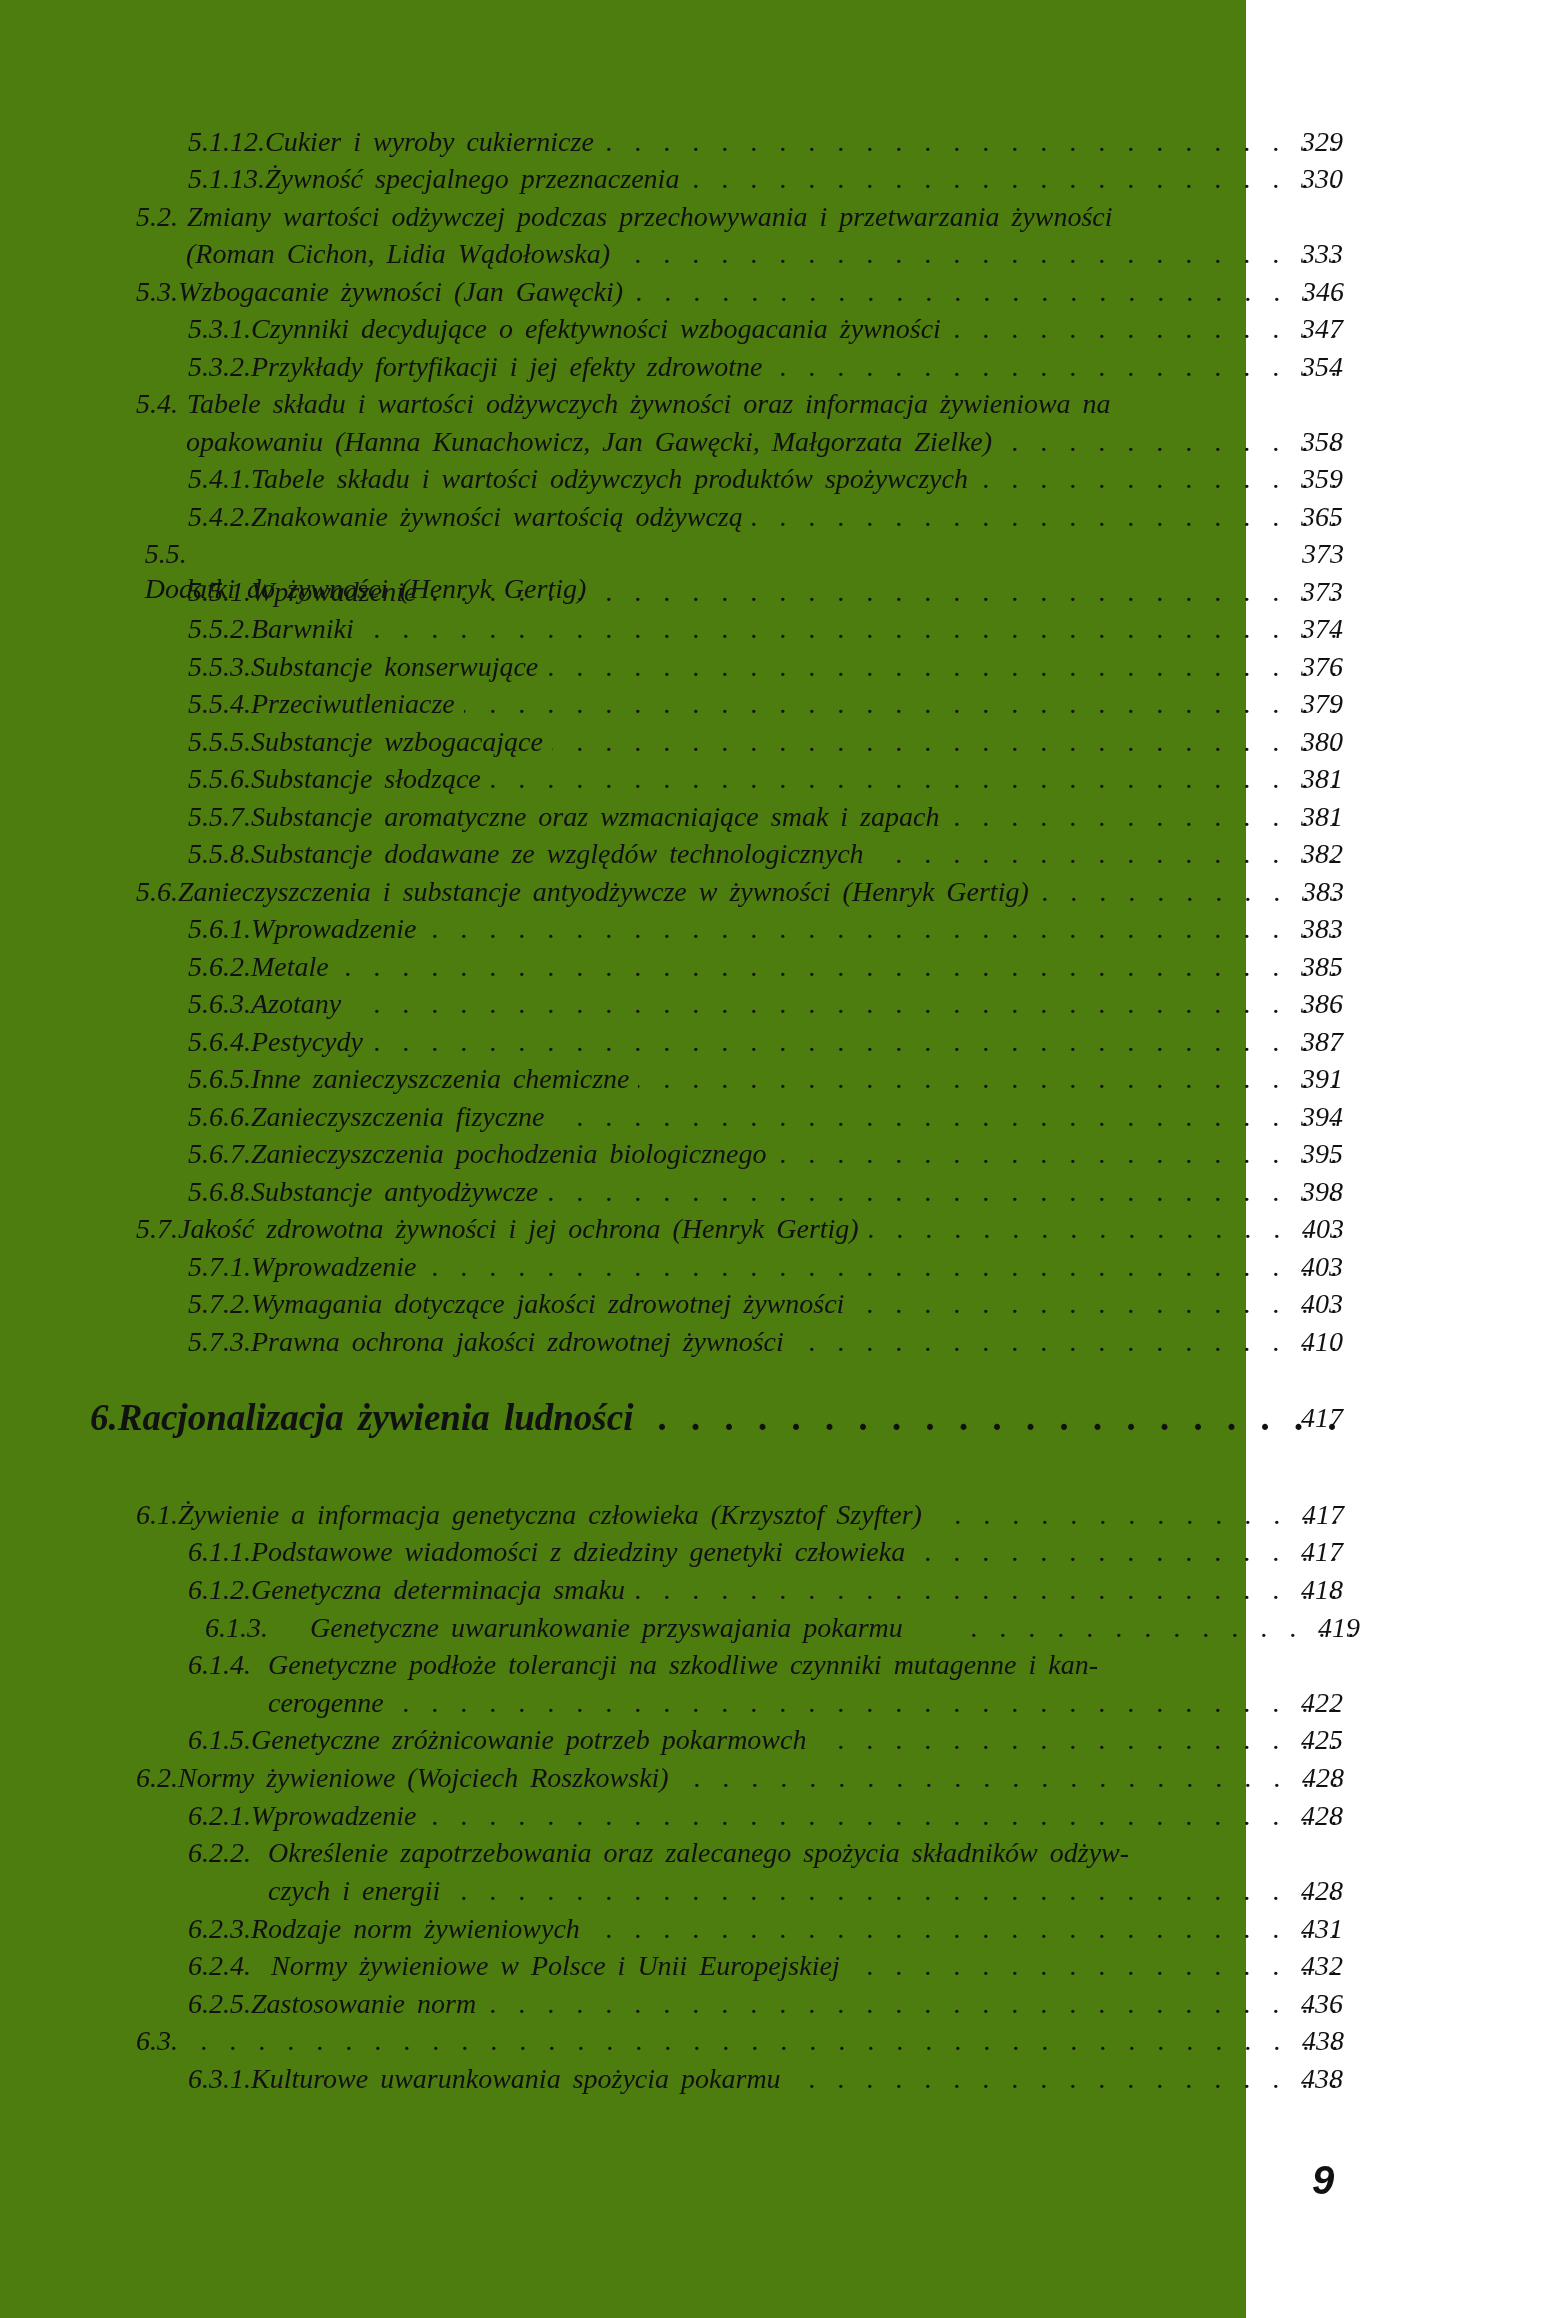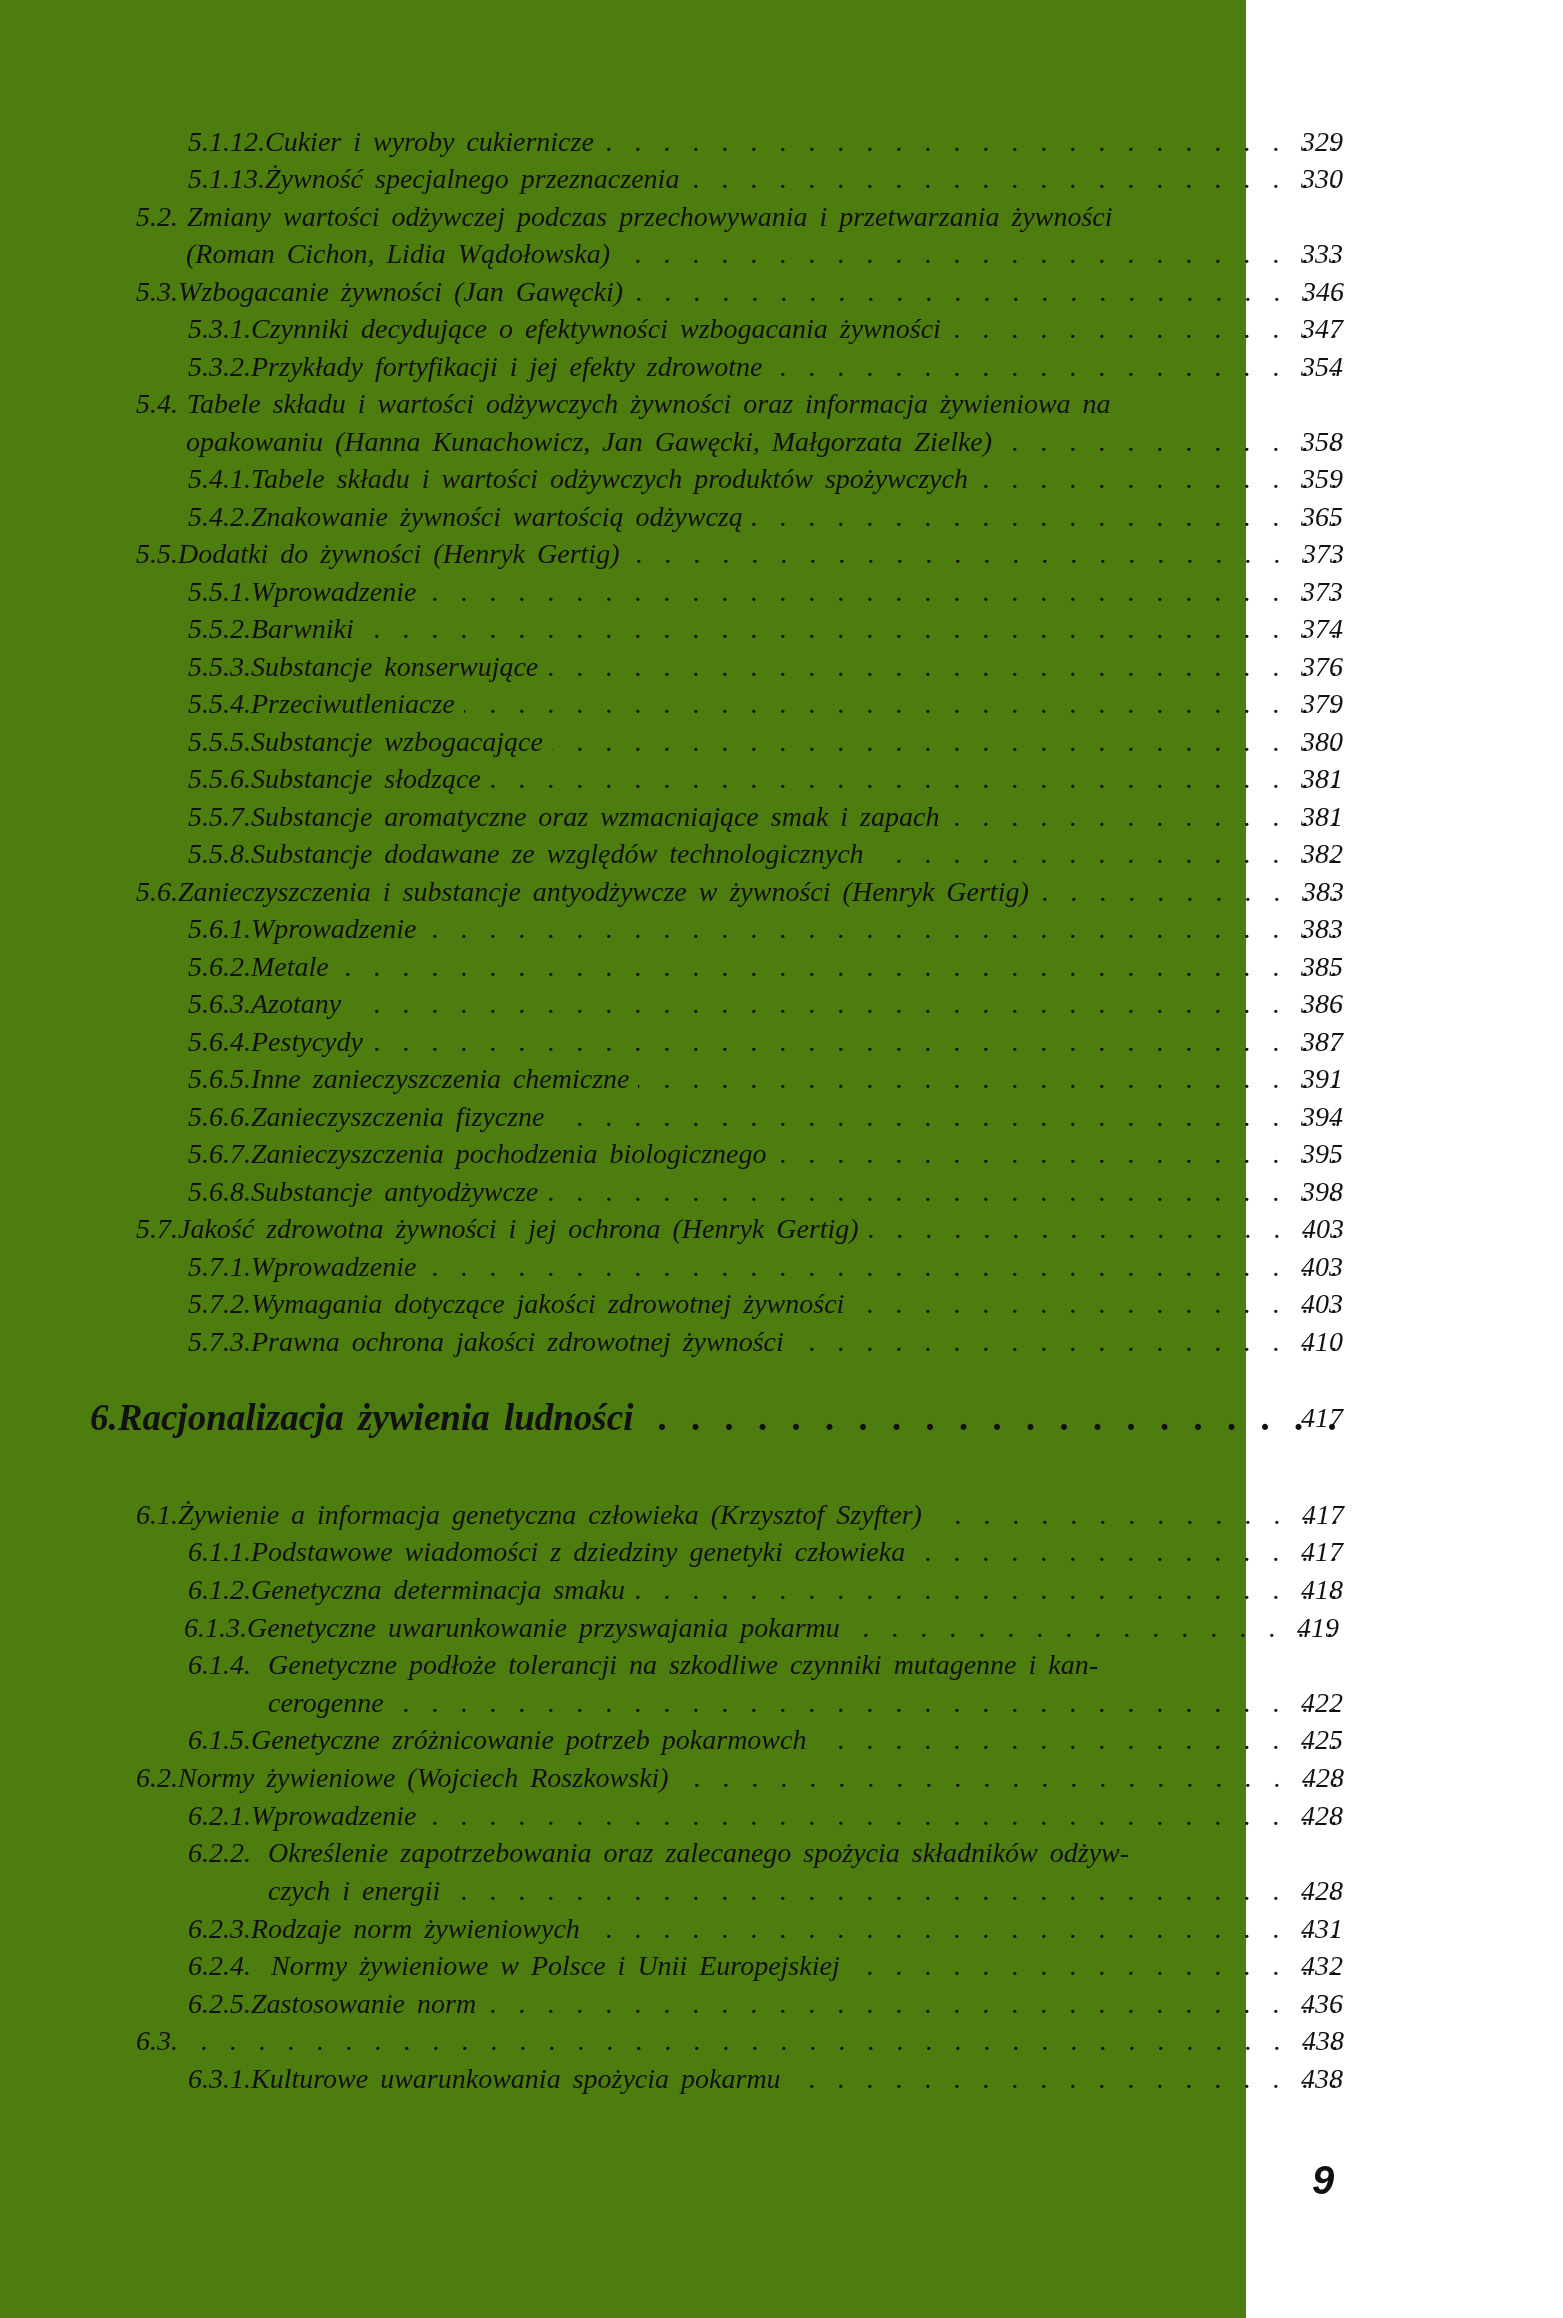--- a/index.html
+++ b/index.html
@@ -76,21 +76,21 @@
         <span class="title">Tabele składu i wartości odżywczych produktów spożywczych</span>
         <span class="dots"></span>
         <span class="pg">359</span>
       </div>
       <div class="line lv3" style="left: 188px; top: 499px; width: 1155px;">
         <span class="num">5.4.2.</span>
         <span class="title">Znakowanie żywności wartością odżywczą</span>
         <span class="dots"></span>
         <span class="pg">365</span>
       </div>
-      <div class="line lv2" style="left: 136px; top: 536px; width: 1208px;">
+      <div class="line lv2" style="left: 136px; top: 536px; width: 1208px; flex-direction: column;">
         <span class="num">5.5.</span>
         <span class="title">Dodatki do żywności (Henryk Gertig)</span>
         <span class="dots"></span>
         <span class="pg">373</span>
       </div>
       <div class="line lv3" style="left: 188px; top: 574px; width: 1155px;">
         <span class="num">5.5.1.</span>
         <span class="title">Wprowadzenie</span>
         <span class="dots"></span>
         <span class="pg">373</span>
@@ -236,21 +236,21 @@
         <span class="title">Podstawowe wiadomości z dziedziny genetyki człowieka</span>
         <span class="dots"></span>
         <span class="pg">417</span>
       </div>
       <div class="line lv3" style="left: 188px; top: 1572px; width: 1155px;">
         <span class="num">6.1.2.</span>
         <span class="title">Genetyczna determinacja smaku</span>
         <span class="dots"></span>
         <span class="pg">418</span>
       </div>
-      <div class="line lv3" style="left: 184px; top: 1610px; width: 1155px;">
+      <div class="line lv3" style="left: 205px; top: 1610px; width: 1155px; gap: 42px;">
         <span class="num">6.1.3.</span>
         <span class="title">Genetyczne uwarunkowanie przyswajania pokarmu</span>
         <span class="dots"></span>
         <span class="pg">419</span>
       </div>
       <div class="line lv3" style="left: 188px; top: 1647px; width: 1155px;">
         <span class="num">6.1.4.</span>
         <span class="title">Genetyczne podłoże tolerancji na szkodliwe czynniki mutagenne i kan-</span>
       </div>
       <div class="line lv3" style="left: 268px; top: 1685px; width: 1075px;">

